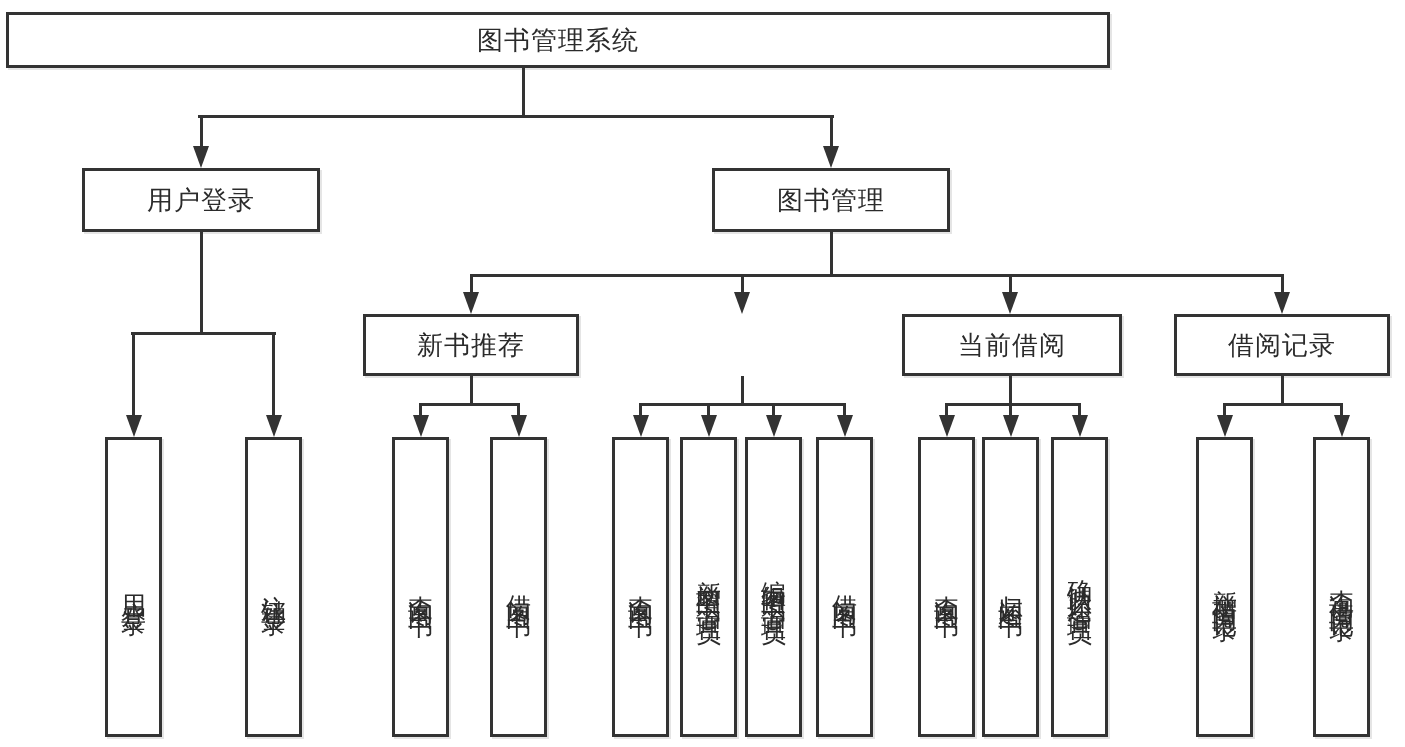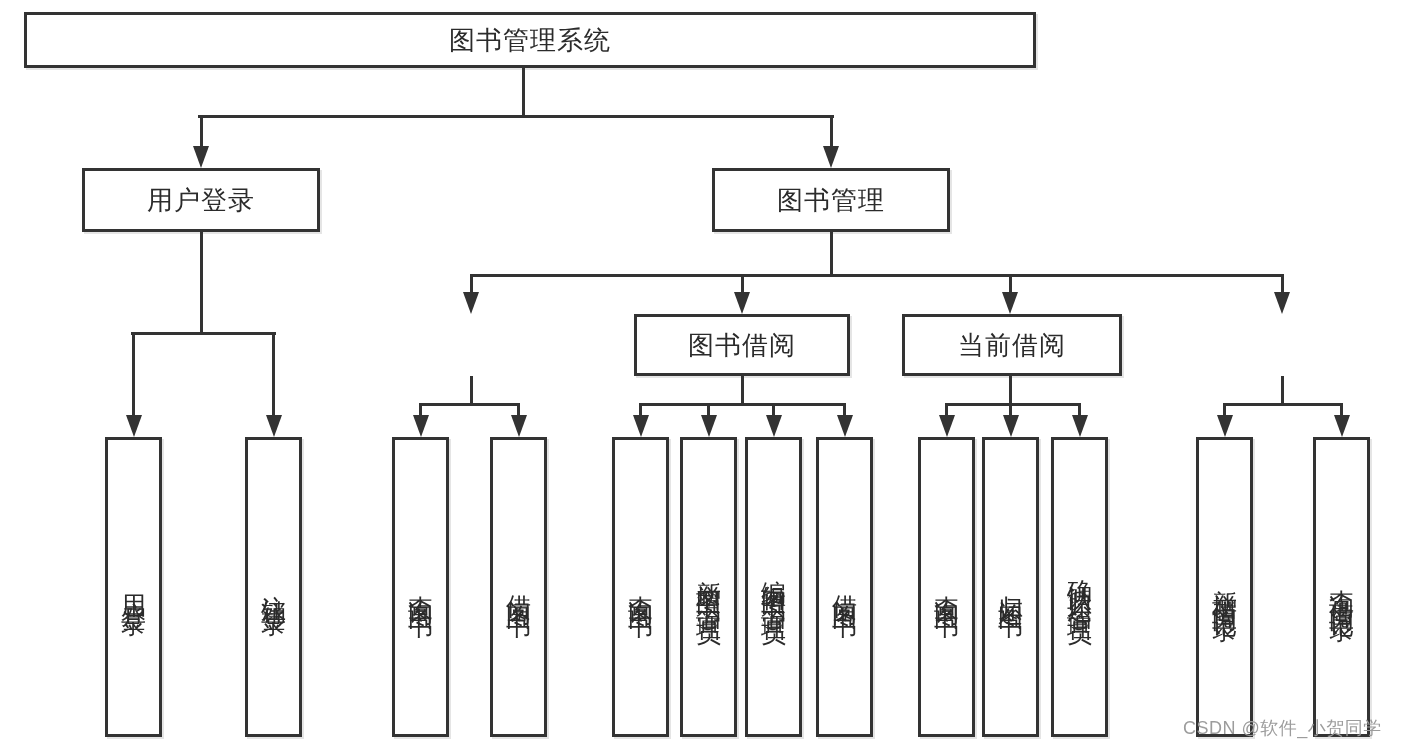--- a/index.html
+++ b/index.html
@@ -67,36 +67,39 @@
     letter-spacing: 0.5px;
     color: var(--watermark);
     white-space: nowrap;
   }
 </style>
 </head>
 <body>
 
 <div class="stage">
 
-  <div class="hbox" style="left:24px; top:12px; width:1012px; height:56px;">
+  <div class="hbox" style="left:6px; top:12px; width:1104px; height:56px;">
     <span class="lbl">图书管理系统</span>
   </div>
 
   <div class="hbox" style="left:82px; top:168px; width:238px; height:64px;">
     <span class="lbl">用户登录</span>
   </div>
   <div class="hbox" style="left:712px; top:168px; width:238px; height:64px;text-align:center;">
     <span class="lbl">图书管理</span>
   </div>
 
-  <div class="hbox" style="left:634px; top:314px; width:216px; height:62px;">
-    <span class="lbl">图书借阅</span>
+  <div class="hbox" style="left:363px; top:314px; width:216px; height:62px;">
+    <span class="lbl">新书推荐</span>
   </div>
   <div class="hbox" style="left:902px; top:314px; width:220px; height:62px;">
     <span class="lbl">当前借阅</span>
+  </div>
+  <div class="hbox" style="left:1174px; top:314px; width:216px; height:62px;">
+    <span class="lbl">借阅记录</span>
   </div>
 
   <div class="vbox" style="left:105px; top:437px; width:57px; height:300px;">
     <span class="lbl">用户登录</span>
   </div>
   <div class="vbox" style="left:245px; top:437px; width:57px; height:300px;">
     <span class="lbl">注销登录</span>
   </div>
   <div class="vbox" style="left:392px; top:437px; width:57px; height:300px;">
     <span class="lbl">查询图书</span>
@@ -184,15 +187,14 @@
   <div class="arrow" style="left:1002.5px; top:415px;"></div>
   <div class="arrow" style="left:1071.5px; top:415px;"></div>
 
   <div class="line" style="left:1280.5px; top:376px; width:3px; height:29px;"></div>
   <div class="line" style="left:1223px; top:403px; width:120px; height:3px;"></div>
   <div class="line" style="left:1223px; top:403px; width:3px; height:14px;"></div>
   <div class="line" style="left:1340px; top:403px; width:3px; height:14px;"></div>
   <div class="arrow" style="left:1216.5px; top:415px;"></div>
   <div class="arrow" style="left:1333.5px; top:415px;"></div>
 
-  <div class="watermark">CSDN @软件_小贺同学</div>
 
 </div>
 
 </body></html>

